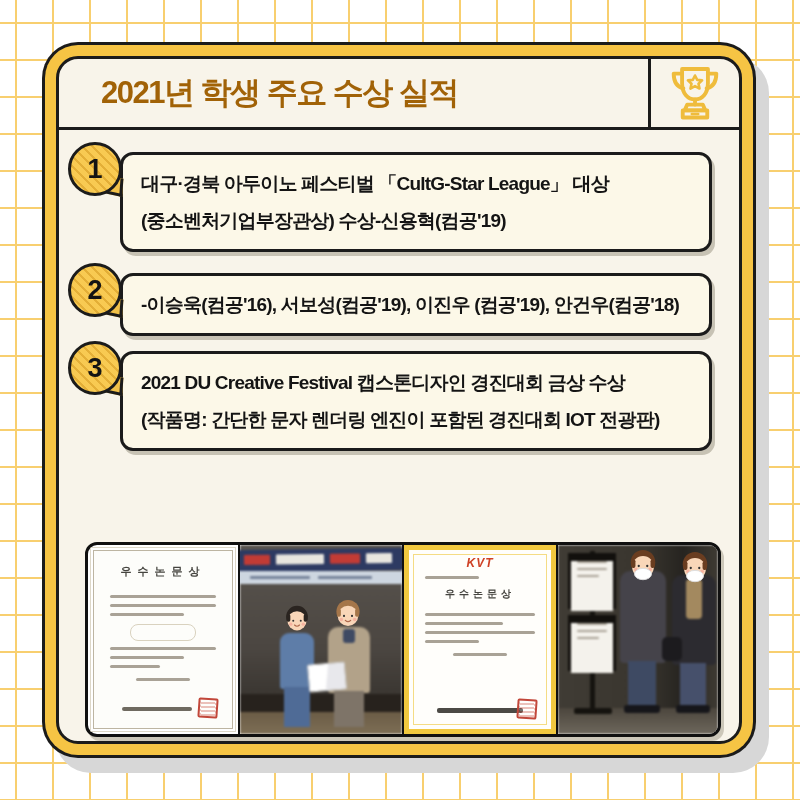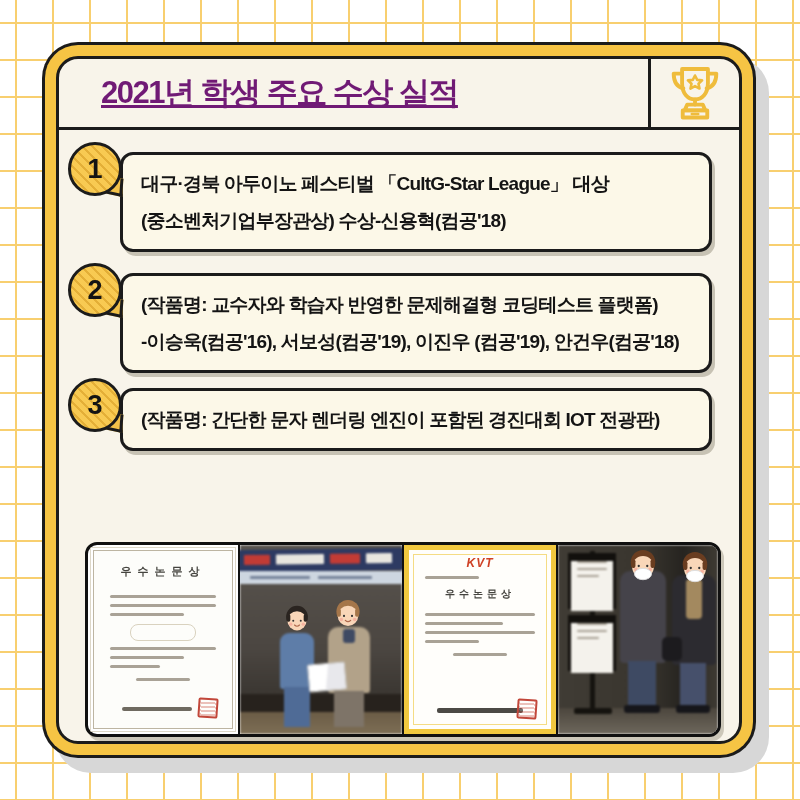--- a/index.html
+++ b/index.html
@@ -17,21 +17,21 @@
   .card{
     position:absolute;left:56px;top:56px;width:686px;height:688px;
     box-sizing:border-box;background:#f8f4ea;
     border:3px solid #1b1b1b;border-radius:22px;
     box-shadow:0 0 0 11px #f6c444, 0 0 0 14px #1b1b1b, 13px 15px 0 14px #d7d7d7;
   }
   
   .header{position:absolute;top:0;left:0;right:0;height:68px;display:flex;
     border-bottom:3px solid #1b1b1b;}
   .title-cell{flex:1;display:flex;align-items:center;padding-left:42px;}
-  .page-title{font-size:31px;font-weight:800;color:#701a75;letter-spacing:-1.5px;text-decoration:underline;}
+  .page-title{font-size:31px;font-weight:800;color:#a16207;letter-spacing:-1.5px;}
   .trophy-cell{width:88px;border-left:3px solid #1b1b1b;display:flex;align-items:center;justify-content:center;}
   
   .awards{position:absolute;top:71px;left:0;right:0;}
   .award-row{position:relative;margin-left:61px;margin-right:27px;}
   .m1{margin-top:22px}.m2{margin-top:21px}.m3{margin-top:15px}
   .bubble{
     box-sizing:border-box;background:#fcf8e8;border:3px solid #1b1b1b;border-radius:13px;
     padding:10px 18px;box-shadow:3px 4px 0 rgba(150,144,126,.5);
   }
   .line{font-size:19px;font-weight:700;line-height:37px;color:#141414;
@@ -134,41 +134,41 @@
 
   <div class="awards">
 
     <div class="award-row m1">
       <div class="badge">
         <div class="tail"></div>
         <div class="num-circle">1</div>
       </div>
       <div class="bubble">
         <div class="line">대구·경북 아두이노 페스티벌 「CultG-Star League」 대상</div>
-        <div class="line">(중소벤처기업부장관상) 수상-신용혁(컴공'18)</div>
+        <div class="line">(중소벤처기업부장관상) 수상-신용혁(컴공'19)</div>
       </div>
     </div>
 
     <div class="award-row m2">
       <div class="badge">
         <div class="tail"></div>
         <div class="num-circle">2</div>
       </div>
       <div class="bubble">
-        <div class="line">(작품명: 교수자와 학습자 반영한 문제해결형 코딩테스트 플랫폼)</div>
         <div class="line">-이승욱(컴공'16), 서보성(컴공'19), 이진우 (컴공'19), 안건우(컴공'18)</div>
       </div>
     </div>
 
     <div class="award-row m3">
       <div class="badge">
         <div class="tail"></div>
         <div class="num-circle">3</div>
       </div>
       <div class="bubble">
+        <div class="line">2021 DU Creative Festival 캡스톤디자인 경진대회 금상 수상</div>
         <div class="line">(작품명: 간단한 문자 렌더링 엔진이 포함된 경진대회 IOT 전광판)</div>
       </div>
     </div>
   </div>
 
   <div class="photos">
 
     <div class="photo p1">
       <div class="cert-frame">
         <div class="cert-title">우수논문상</div>

